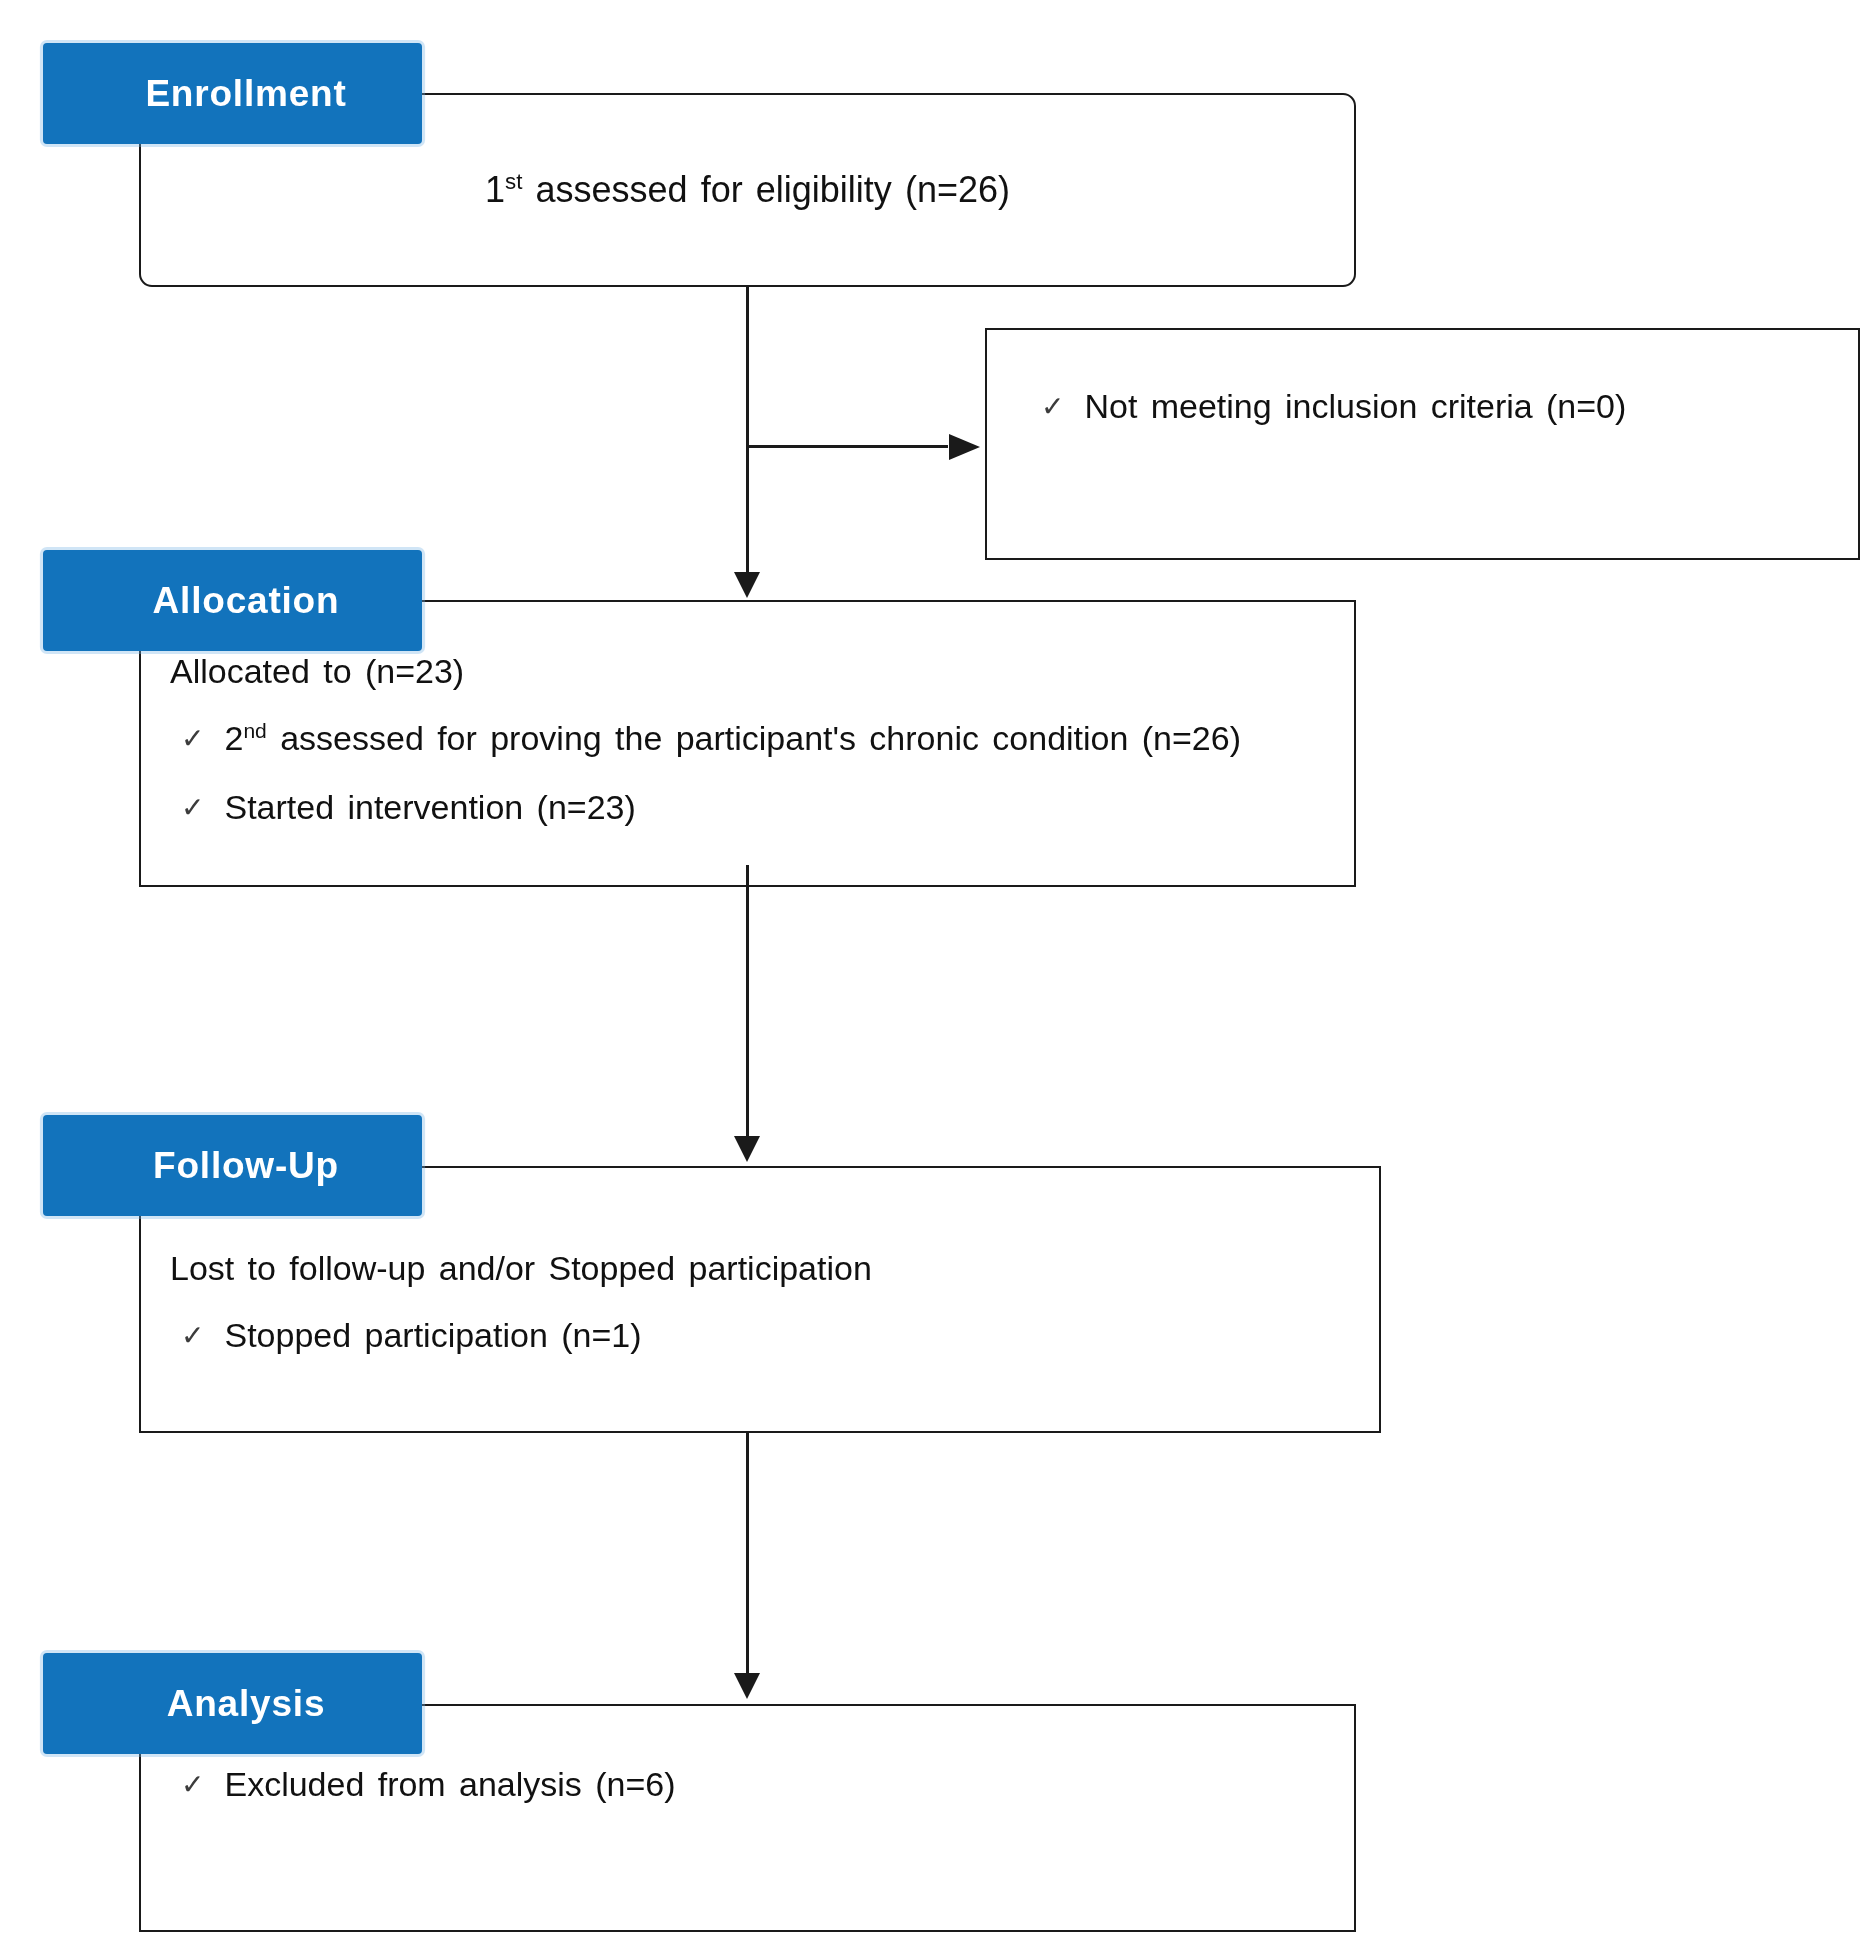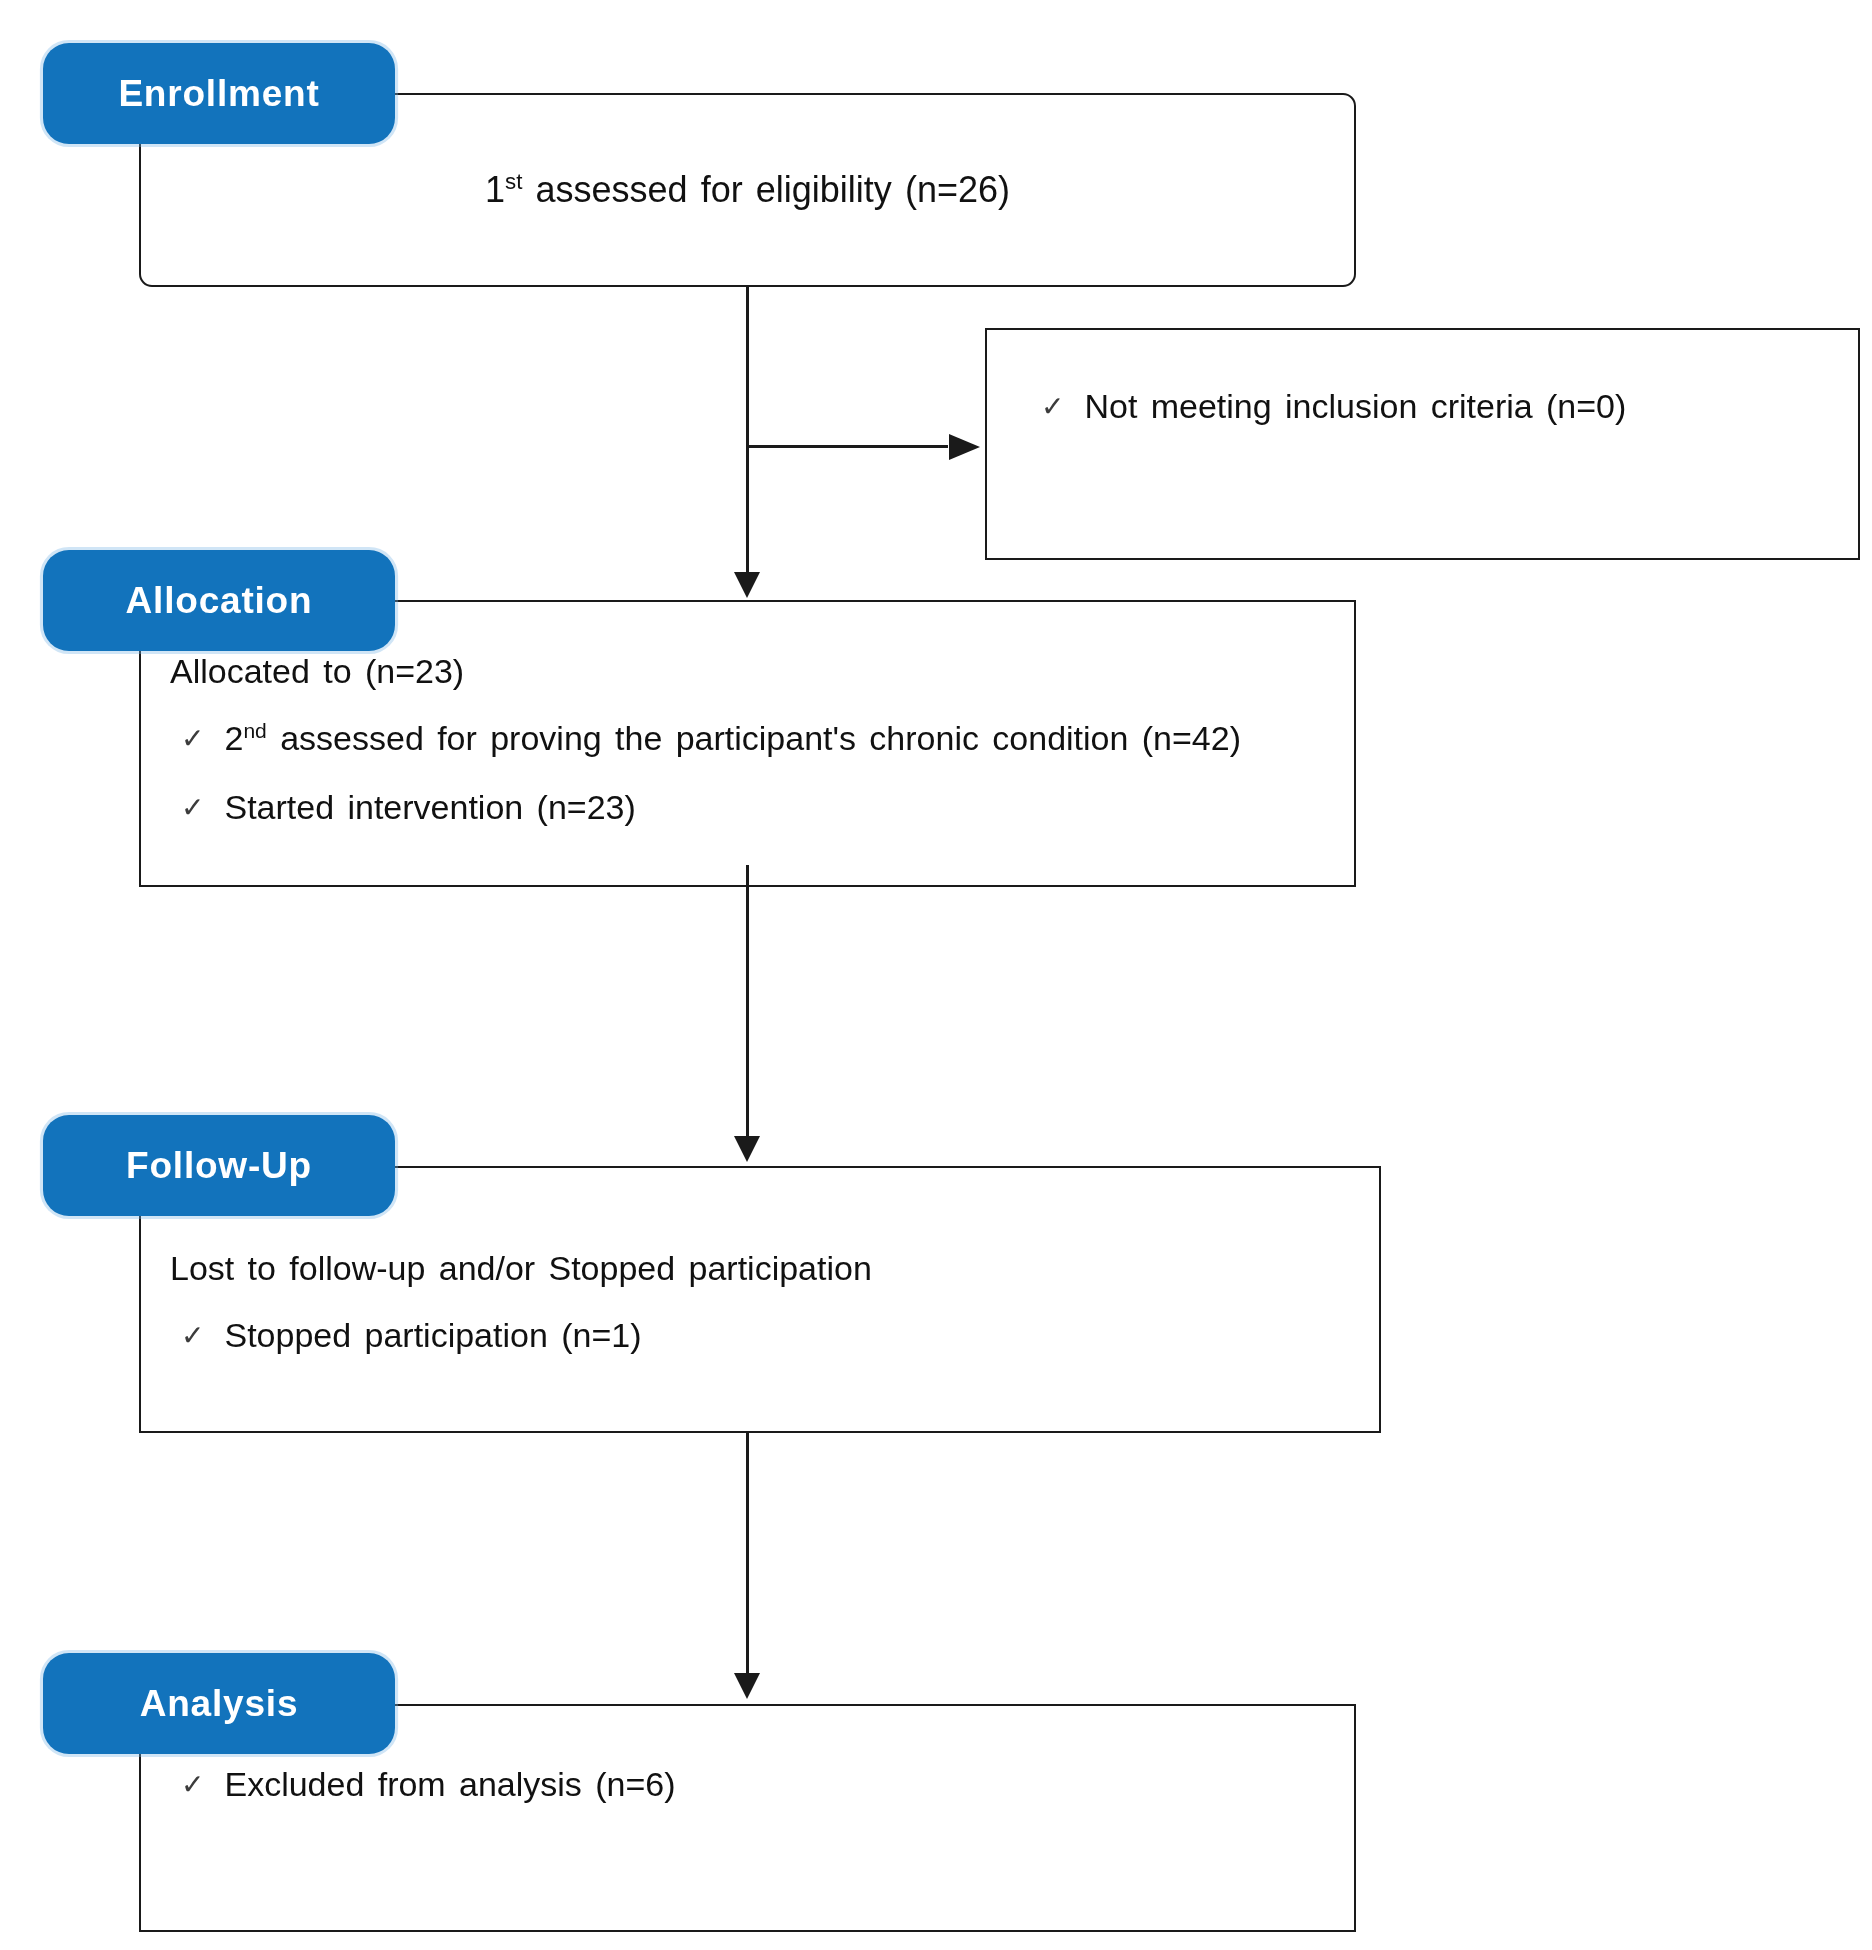--- a/index.html
+++ b/index.html
@@ -27,27 +27,28 @@
   .box-followup{left:139px;top:1166px;width:1242px;height:267px;
     padding:67px 15.5px 0 29px;}
   .box-analysis{left:139px;top:1704px;width:1217px;height:228px;
     padding:45px 15.5px 0 29px;}
   
   .badge{
     position:absolute;
     left:43px;
     width:352px;height:101px;
     background:#1273BC;
-    border-radius:26px;
+    border-radius:4px;
     display:flex;align-items:center;justify-content:center;
     color:#ffffff;
     font-size:37px;font-weight:bold;
     letter-spacing:0.8px;
     box-shadow:0 0 0 3.1px rgba(120,180,230,0.35);
     z-index:5;
+    padding-left:27px;
   }
   .badge-enrollment{top:43px;}
   .badge-allocation{top:550px;}
   .badge-followup{top:1115px;}
   .badge-analysis{top:1653px;}
   
   .center-line{font-size:36px;word-spacing:3.1px;}
   .box-title{font-size:34px;line-height:67px;word-spacing:3.9px;white-space:nowrap;}
   .bullet{font-size:34px;line-height:67px;word-spacing:3.9px;white-space:nowrap;}
   .bullet .check{
@@ -83,21 +84,21 @@
   <div class="box box-eligibility">
     <div class="center-line"><span>1</span><sup>st</sup><span> assessed for eligibility (n=26)</span></div>
   </div>
 
   <div class="box box-excluded">
     <div class="bullet"><span class="check">✓</span><span>Not meeting inclusion criteria (n=0)</span></div>
   </div>
 
   <div class="box box-allocation">
     <div class="box-title">Allocated to (n=23)</div>
-    <div class="bullet"><span class="check">✓</span><span>2</span><sup>nd</sup><span> assessed for proving the participant's chronic condition (n=42)</span></div>
+    <div class="bullet"><span class="check">✓</span><span>2</span><sup>nd</sup><span> assessed for proving the participant's chronic condition (n=26)</span></div>
     <div class="bullet"><span class="check">✓</span><span>Started intervention (n=23)</span></div>
   </div>
 
   <div class="box box-followup">
     <div class="box-title">Lost to follow-up and/or Stopped participation</div>
     <div class="bullet"><span class="check">✓</span><span>Stopped participation (n=1)</span></div>
   </div>
 
   <div class="box box-analysis">
     <div class="bullet"><span class="check">✓</span><span>Excluded from analysis (n=6)</span></div>

